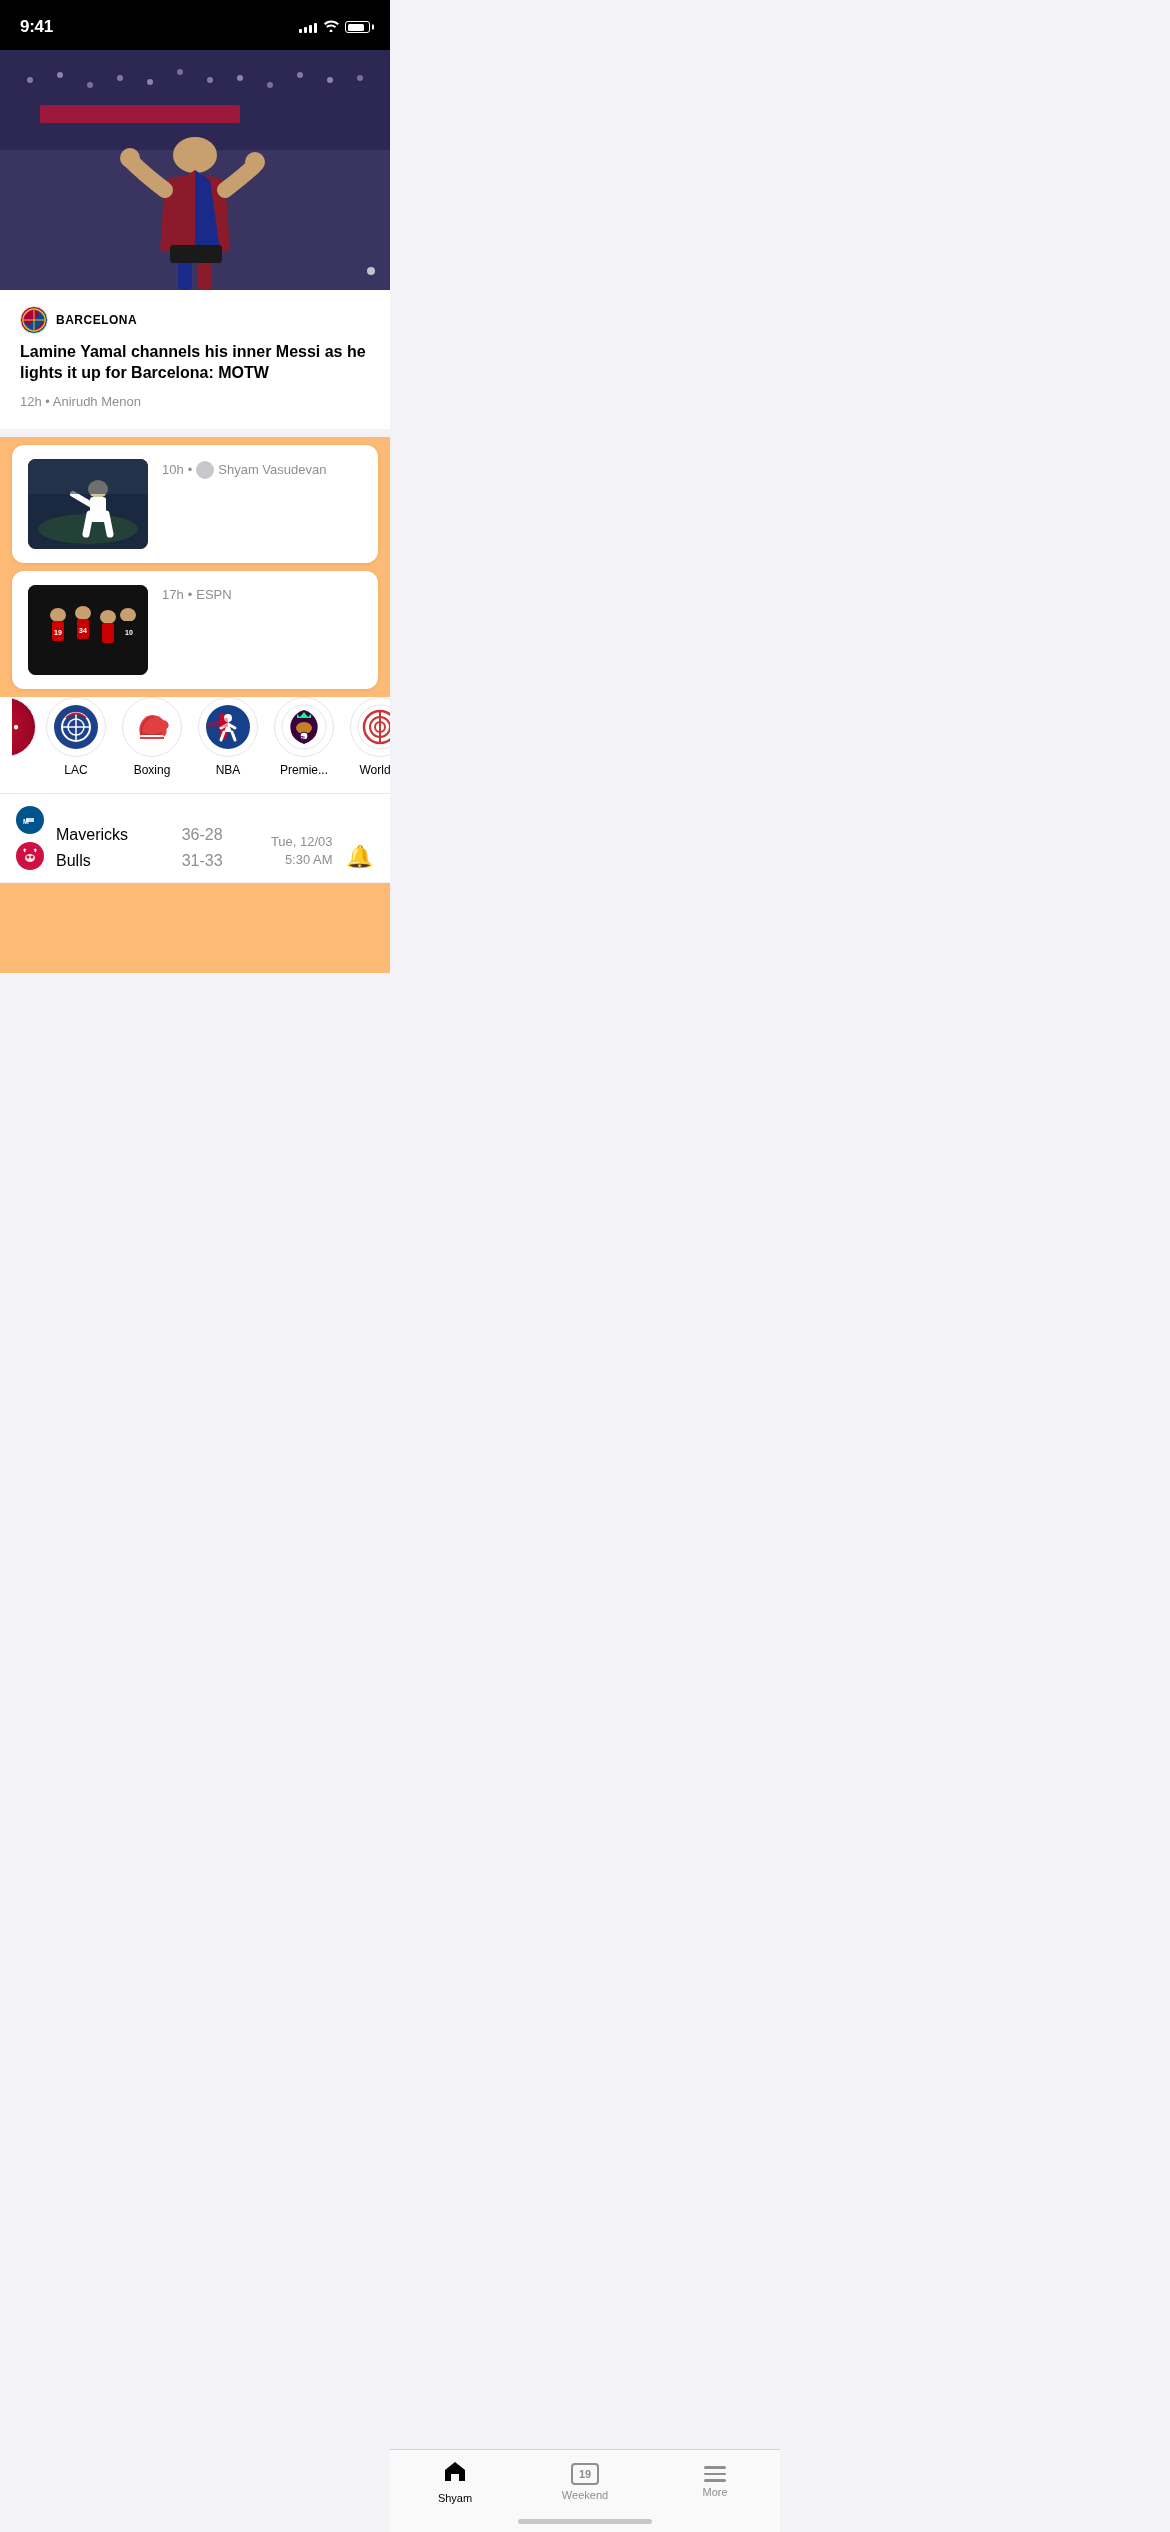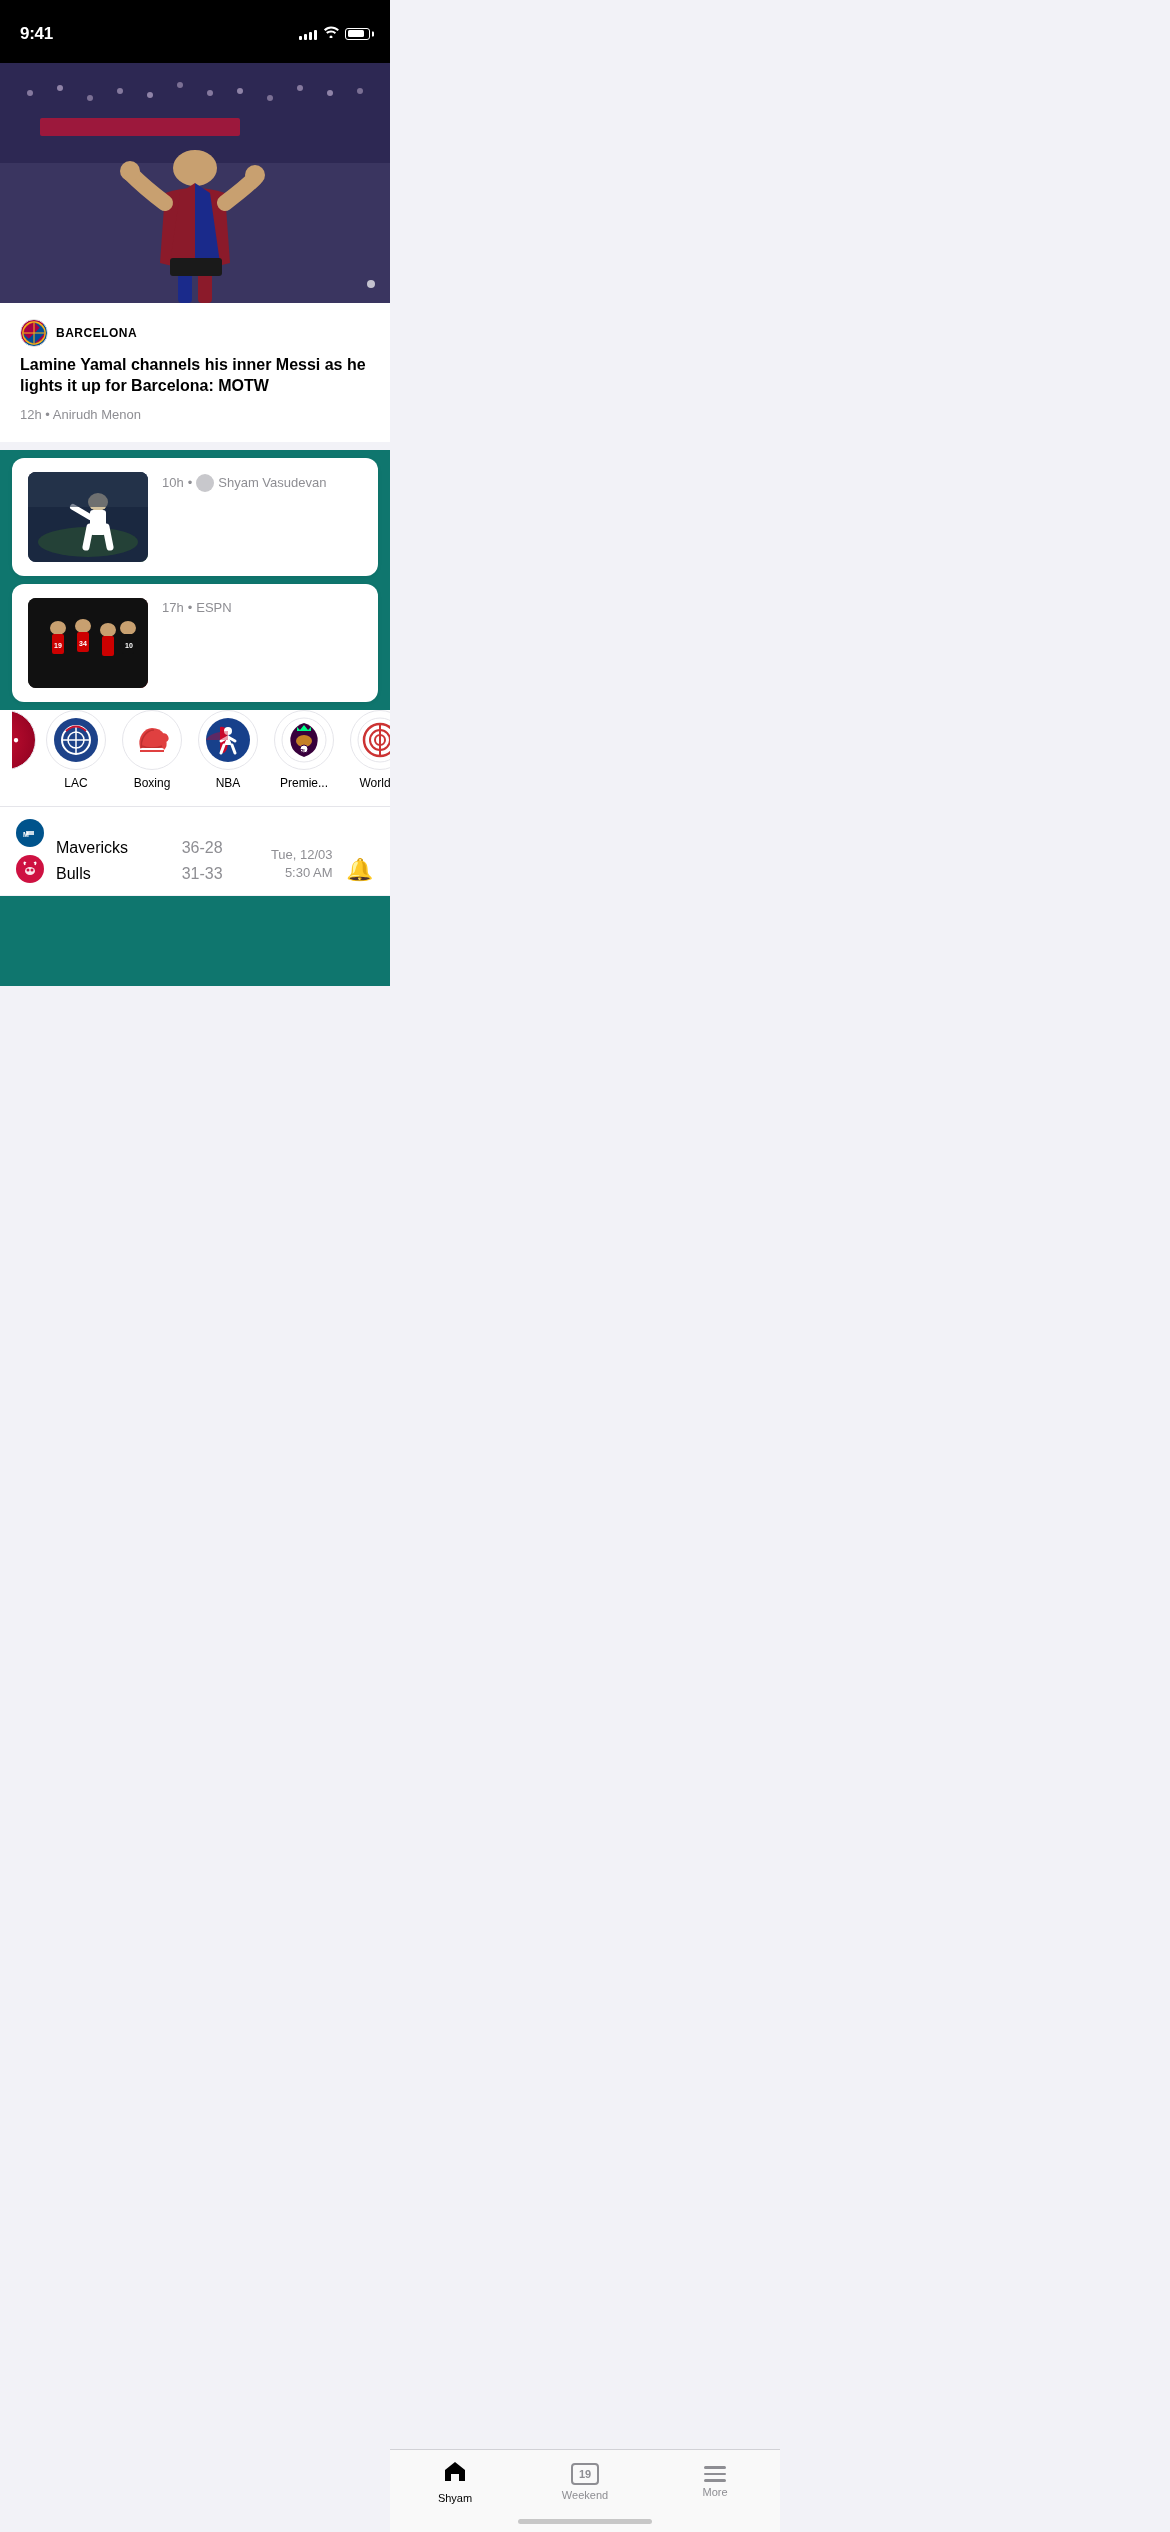--- a/index.html
+++ b/index.html
@@ -15,21 +15,21 @@
     }
 
     
     .status-bar {
       background: #000;
       color: #fff;
       display: flex;
       justify-content: space-between;
       align-items: center;
       padding: 14px 20px 10px;
-      height: 63px;
+      height: 50px;
     }
     .status-time {
       font-size: 17px;
       font-weight: 600;
       letter-spacing: -0.3px;
     }
     .status-icons {
       display: flex;
       align-items: center;
       gap: 6px;
@@ -71,21 +71,21 @@
     }
     .battery-fill {
       background: #fff;
       height: 100%;
       width: 80%;
       border-radius: 1.5px;
     }
 
     
     .scroll-content {
-      background: #0f766e;
+      background: #fdba74;
     }
 
     
     .hero-image {
       width: 100%;
       height: 240px;
       background: linear-gradient(180deg, #3a3a5c 0%, #5a4a6b 30%, #8b5e6b 60%, #7a4a5a 100%);
       position: relative;
       overflow: hidden;
     }

